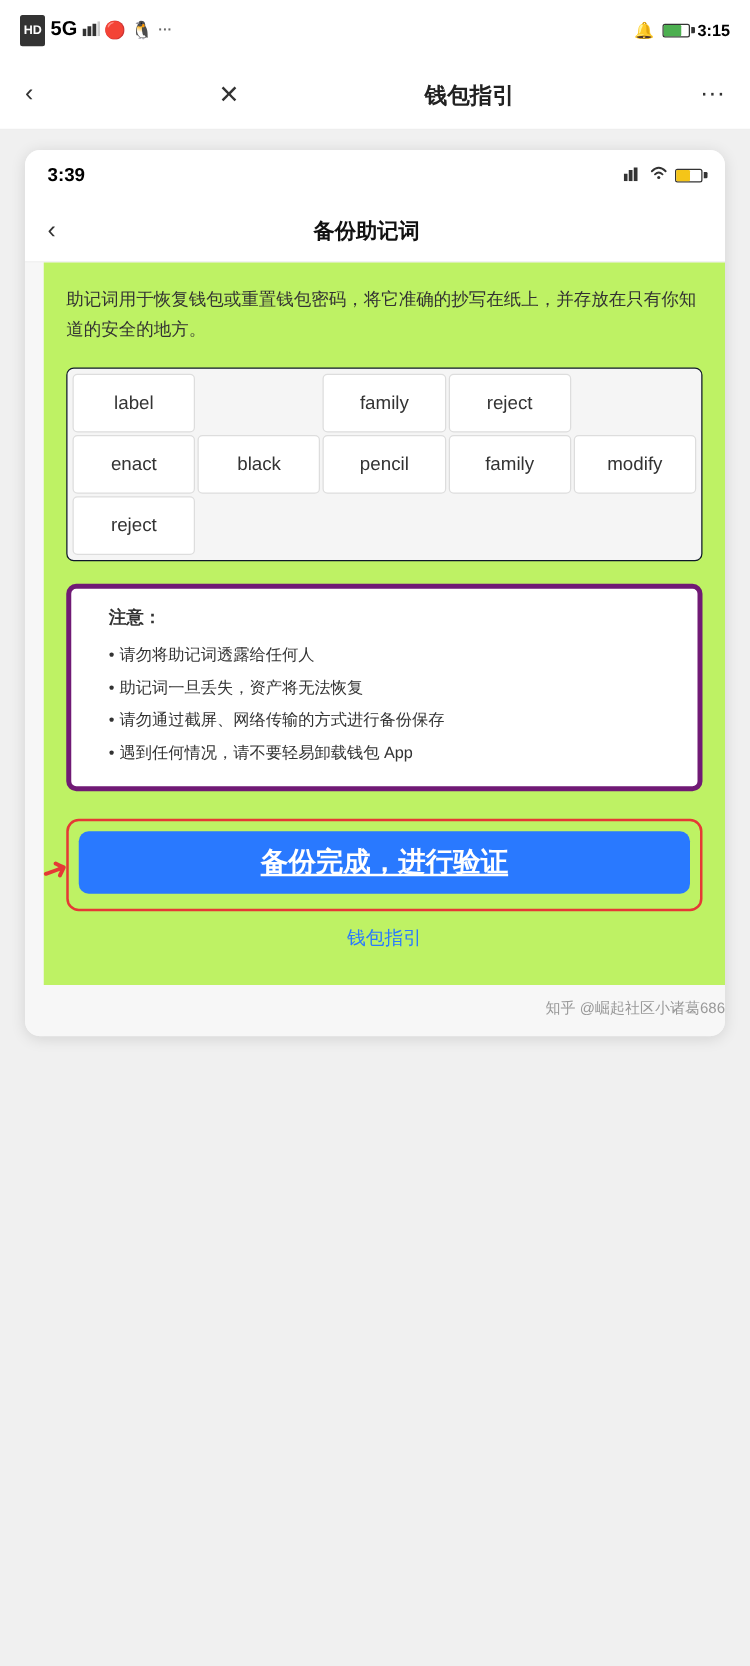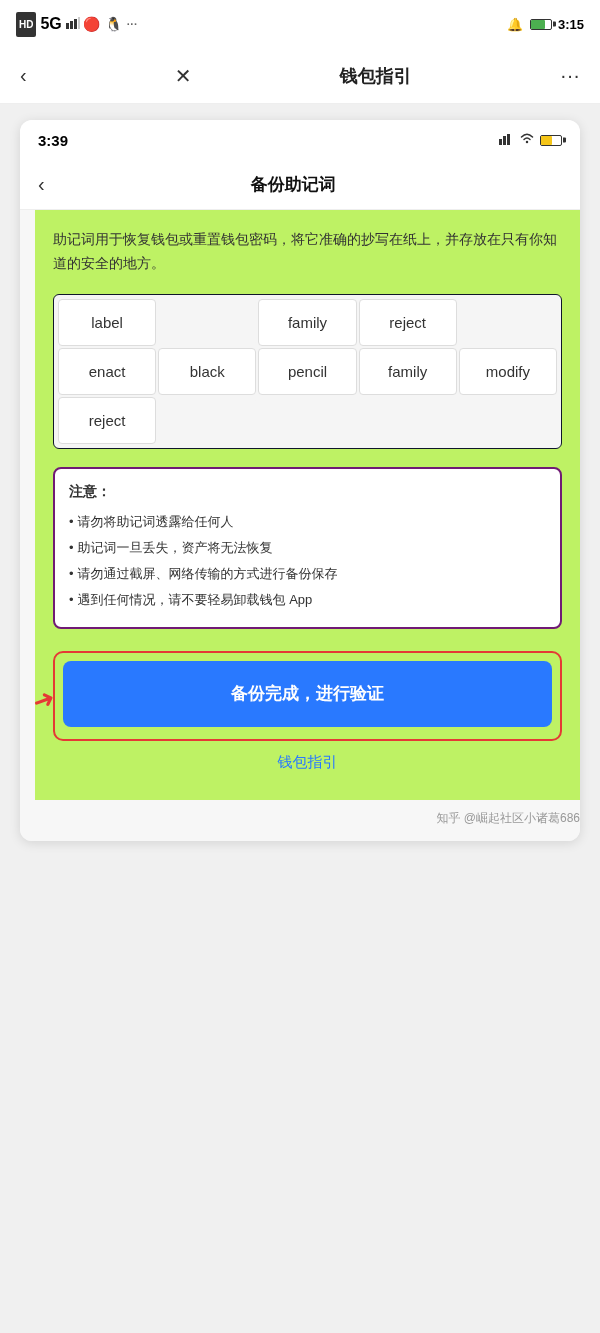--- a/index.html
+++ b/index.html
@@ -145,23 +145,23 @@
       color: #333;
       font-weight: 400;
     }
     .mnemonic-cell.empty {
       background: #f5f5f5;
       border-color: transparent;
     }
 
     
     .warning-box {
-      border: 2px solid #701a75;
+      border: 4px solid #701a75;
       border-radius: 8px;
-      padding: 14px 14px;
+      padding: 14px 30px;
       margin-bottom: 22px;
       background: #fff;
     }
     .warning-title {
       font-size: 14px;
       font-weight: 700;
       color: #333;
       margin-bottom: 8px;
     }
     .warning-item {
@@ -172,30 +172,31 @@
       align-items: flex-start;
     }
     .warning-bullet {
       margin-right: 4px;
       flex-shrink: 0;
     }
 
     
     .confirm-btn {
       width: 100%;
-      height: 66px;
+      height: 50px;
       background: #2979ff;
       border: none;
       border-radius: 8px;
       color: #fff;
-      font-size: 17px;
+      font-size: 22px;
       font-weight: 600;
       cursor: pointer;
       position: relative;
       margin-bottom: 12px;
+      text-decoration: underline;
     }
 
     
     .copy-link {
       text-align: center;
       color: #2979ff;
       font-size: 15px;
       cursor: pointer;
       padding-bottom: 8px;
     }

